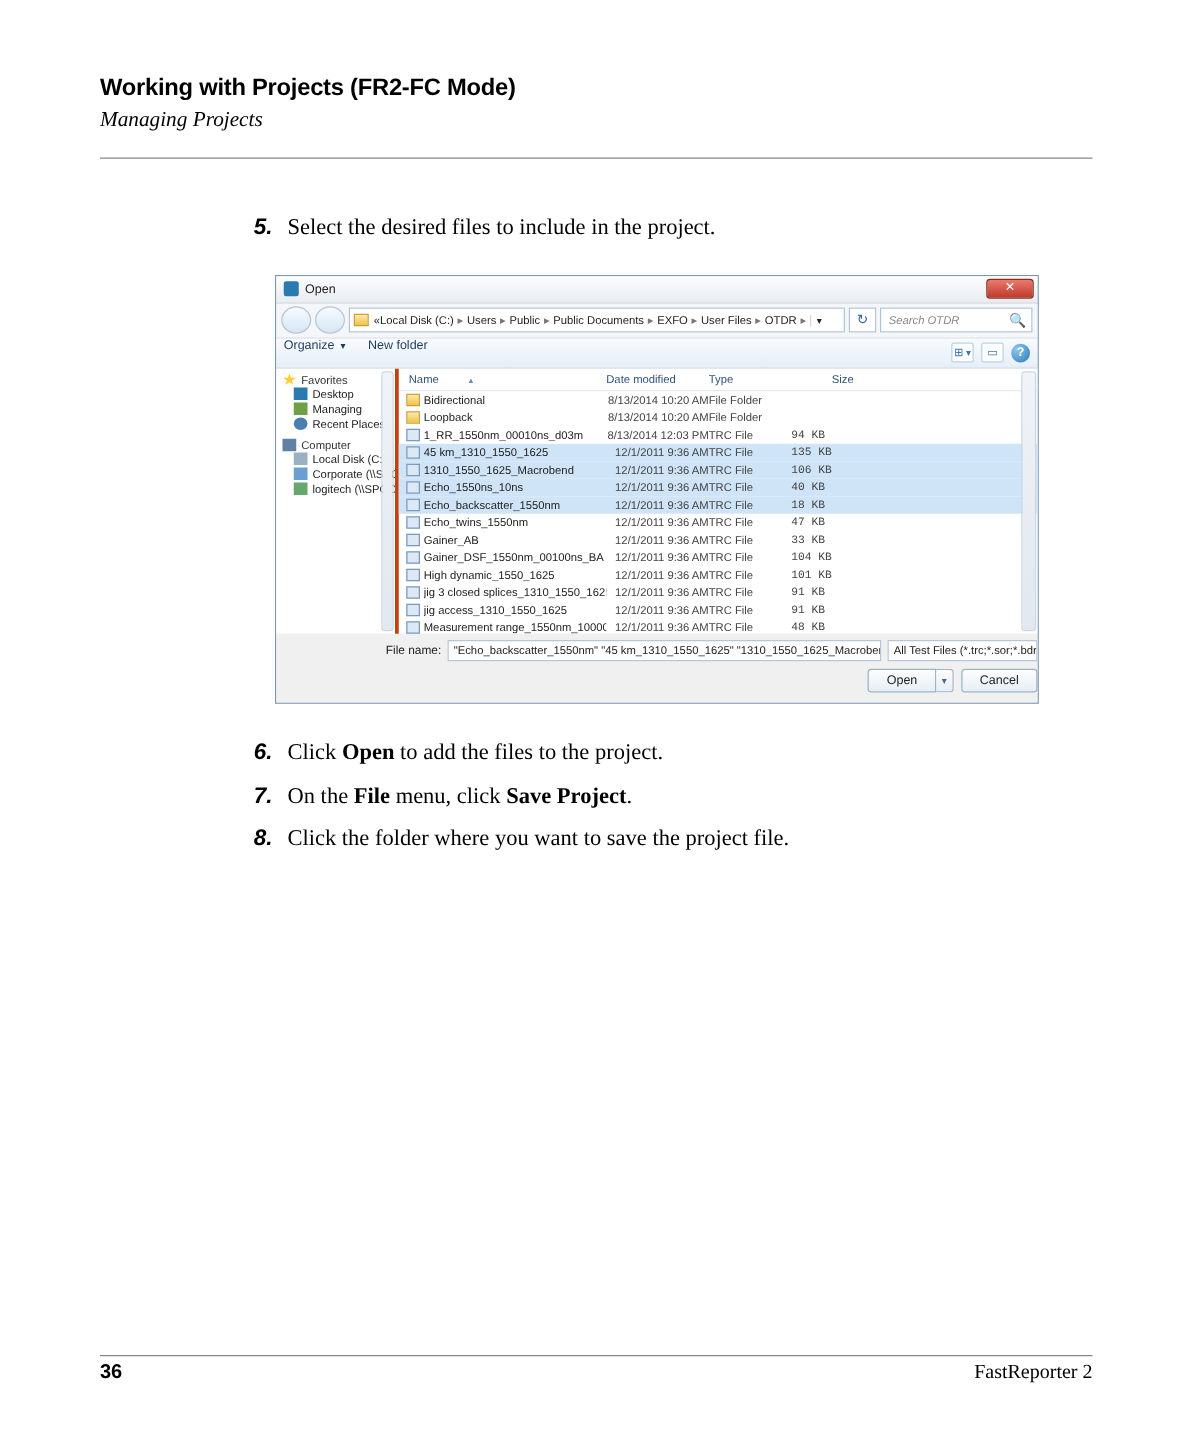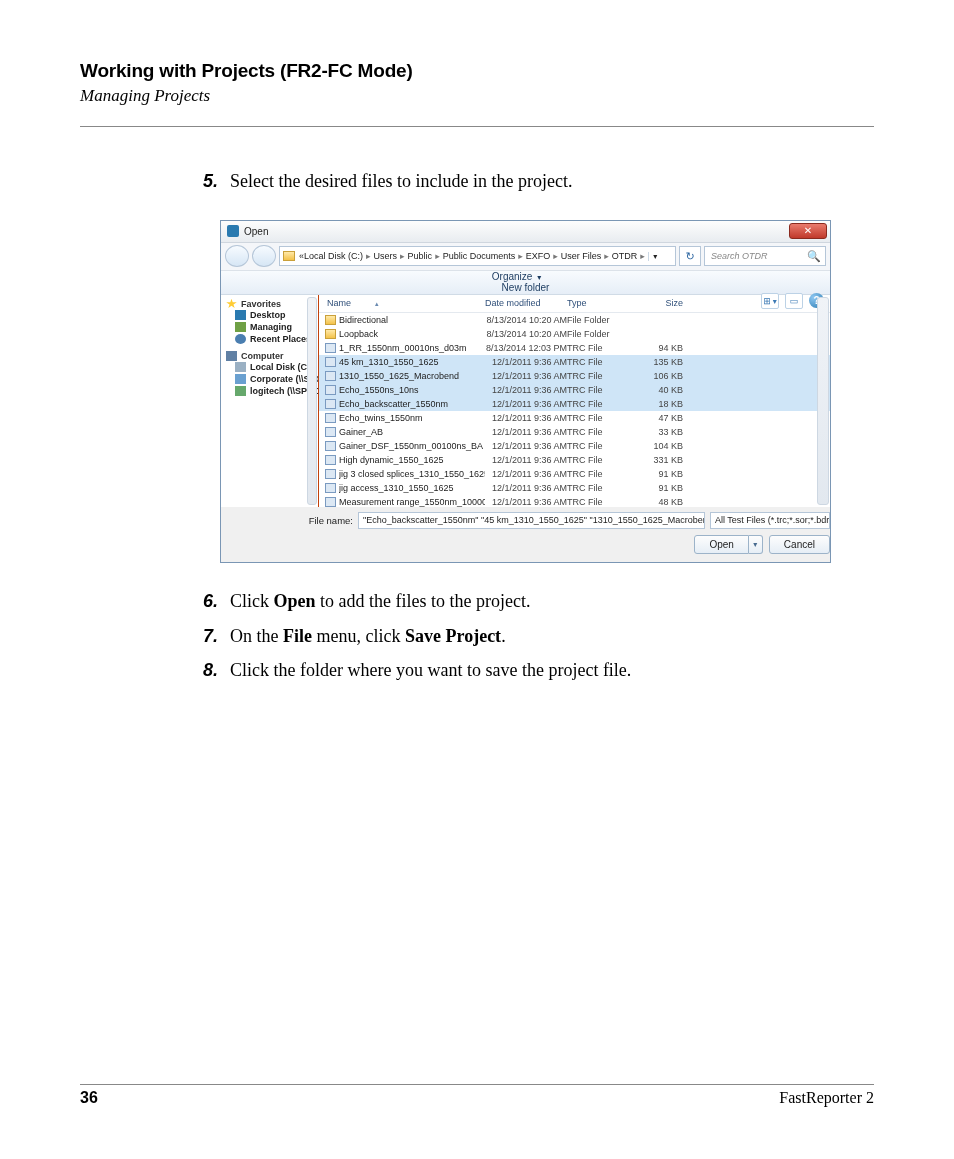--- a/index.html
+++ b/index.html
@@ -150,25 +150,23 @@
     margin-left: auto;
     color: #3a7ab8;
     font-style: normal;
     font-size: 11px;
   }
   .toolbar-row {
     height: 24px;
     background: linear-gradient(#f8fbfe, #e6eef7);
     border-bottom: 1px solid #d0dbe6;
     display: flex;
-    align-items: center;
     padding: 0 6px;
     font-size: 10px;
     color: #1a3a5f;
-    flex-direction: column;
   }
   .toolbar-row .org { margin-right: 18px; }
   .toolbar-row .arrdown { font-size: 8px; margin-left:2px; }
   .toolbar-row .right {
     margin-left: auto;
     display: flex; gap: 6px; align-items: center;
   }
   .tb-icon {
     width: 18px; height: 16px;
     border: 1px solid #bcd2e6;
@@ -190,26 +188,25 @@
     font-weight: bold;
   }
 
   .dlg-body {
     display: flex;
     height: 212px;
     background: #fff;
   }
   .sidebar {
     width: 98px;
-    border-right: 1px solid #c2410c;
+    border-right: 3px solid #c2410c;
     padding: 4px 3px;
     font-size: 9px;
     overflow: hidden;
     position: relative;
-    font-weight: bold;
   }
   .sidebar::after{
     content:"";
     position:absolute; right:1px; top:2px; bottom:2px;
     width:8px;
     background: linear-gradient(#f0f3f7,#e2e8ef);
     border:1px solid #cdd7e2;
     border-radius:3px;
   }
   .side-group {
@@ -262,21 +259,21 @@
   .file-row.sel { background:#cfe5f7; }
   .file-row .fic {
     width:11px; height:10px; margin-left:6px; margin-right:3px;
     flex-shrink:0;
   }
   .fic-folder { background:linear-gradient(#ffe9a8,#f3c24a); border:1px solid #c9a03a; }
   .fic-trc { background:#dce8f4; border:1px solid #7a9ac0; }
   .file-row .fn { width:146px; overflow:hidden; }
   .file-row .fd { width:82px; color:#444;text-align:right; }
   .file-row .ft { width:66px; color:#444; }
-  .file-row .fs { width:58px; text-align:right; padding-right:8px; color:#444; }
+  .file-row .fs { width:58px; text-align:left; padding-right:8px; color:#444;font-family:Liberation Mono, monospace; }
   .file-area::after{
     content:"";
     position:absolute; right:1px; top:2px; bottom:2px;
     width:10px;
     background: linear-gradient(#f0f3f7,#e2e8ef);
     border:1px solid #cdd7e2;
     border-radius:3px;
   }
 
   .dlg-bottom {
@@ -505,21 +502,21 @@
               <span class="fn">Gainer_DSF_1550nm_00100ns_BA</span>
               <span class="fd">12/1/2011 9:36 AM</span>
               <span class="ft">TRC File</span>
               <span class="fs">104 KB</span>
             </div>
             <div class="file-row">
               <span class="fic fic-trc"></span>
               <span class="fn">High dynamic_1550_1625</span>
               <span class="fd">12/1/2011 9:36 AM</span>
               <span class="ft">TRC File</span>
-              <span class="fs">331 KB</span>
+              <span class="fs">101 KB</span>
             </div>
             <div class="file-row">
               <span class="fic fic-trc"></span>
               <span class="fn">jig 3 closed splices_1310_1550_1625</span>
               <span class="fd">12/1/2011 9:36 AM</span>
               <span class="ft">TRC File</span>
               <span class="fs">91 KB</span>
             </div>
             <div class="file-row">
               <span class="fic fic-trc"></span>

